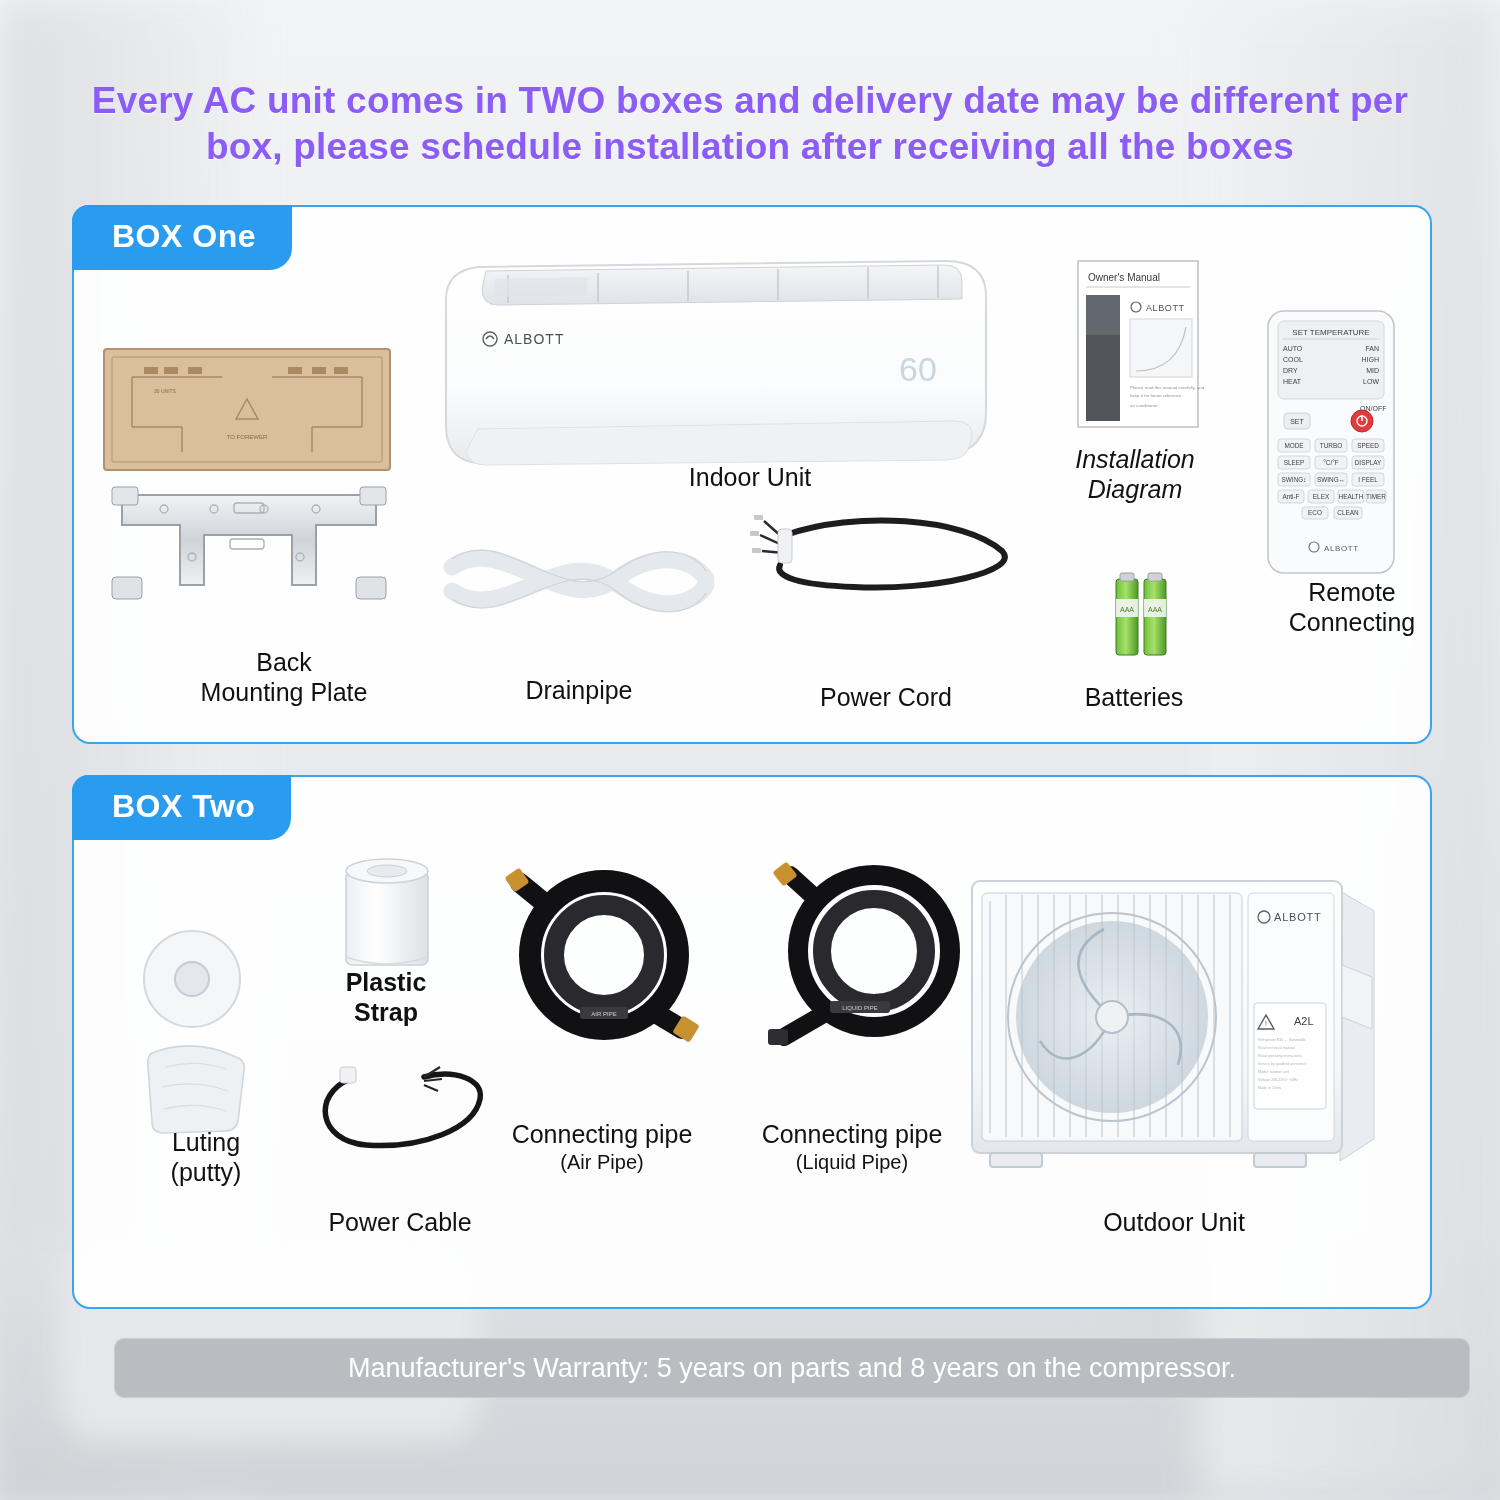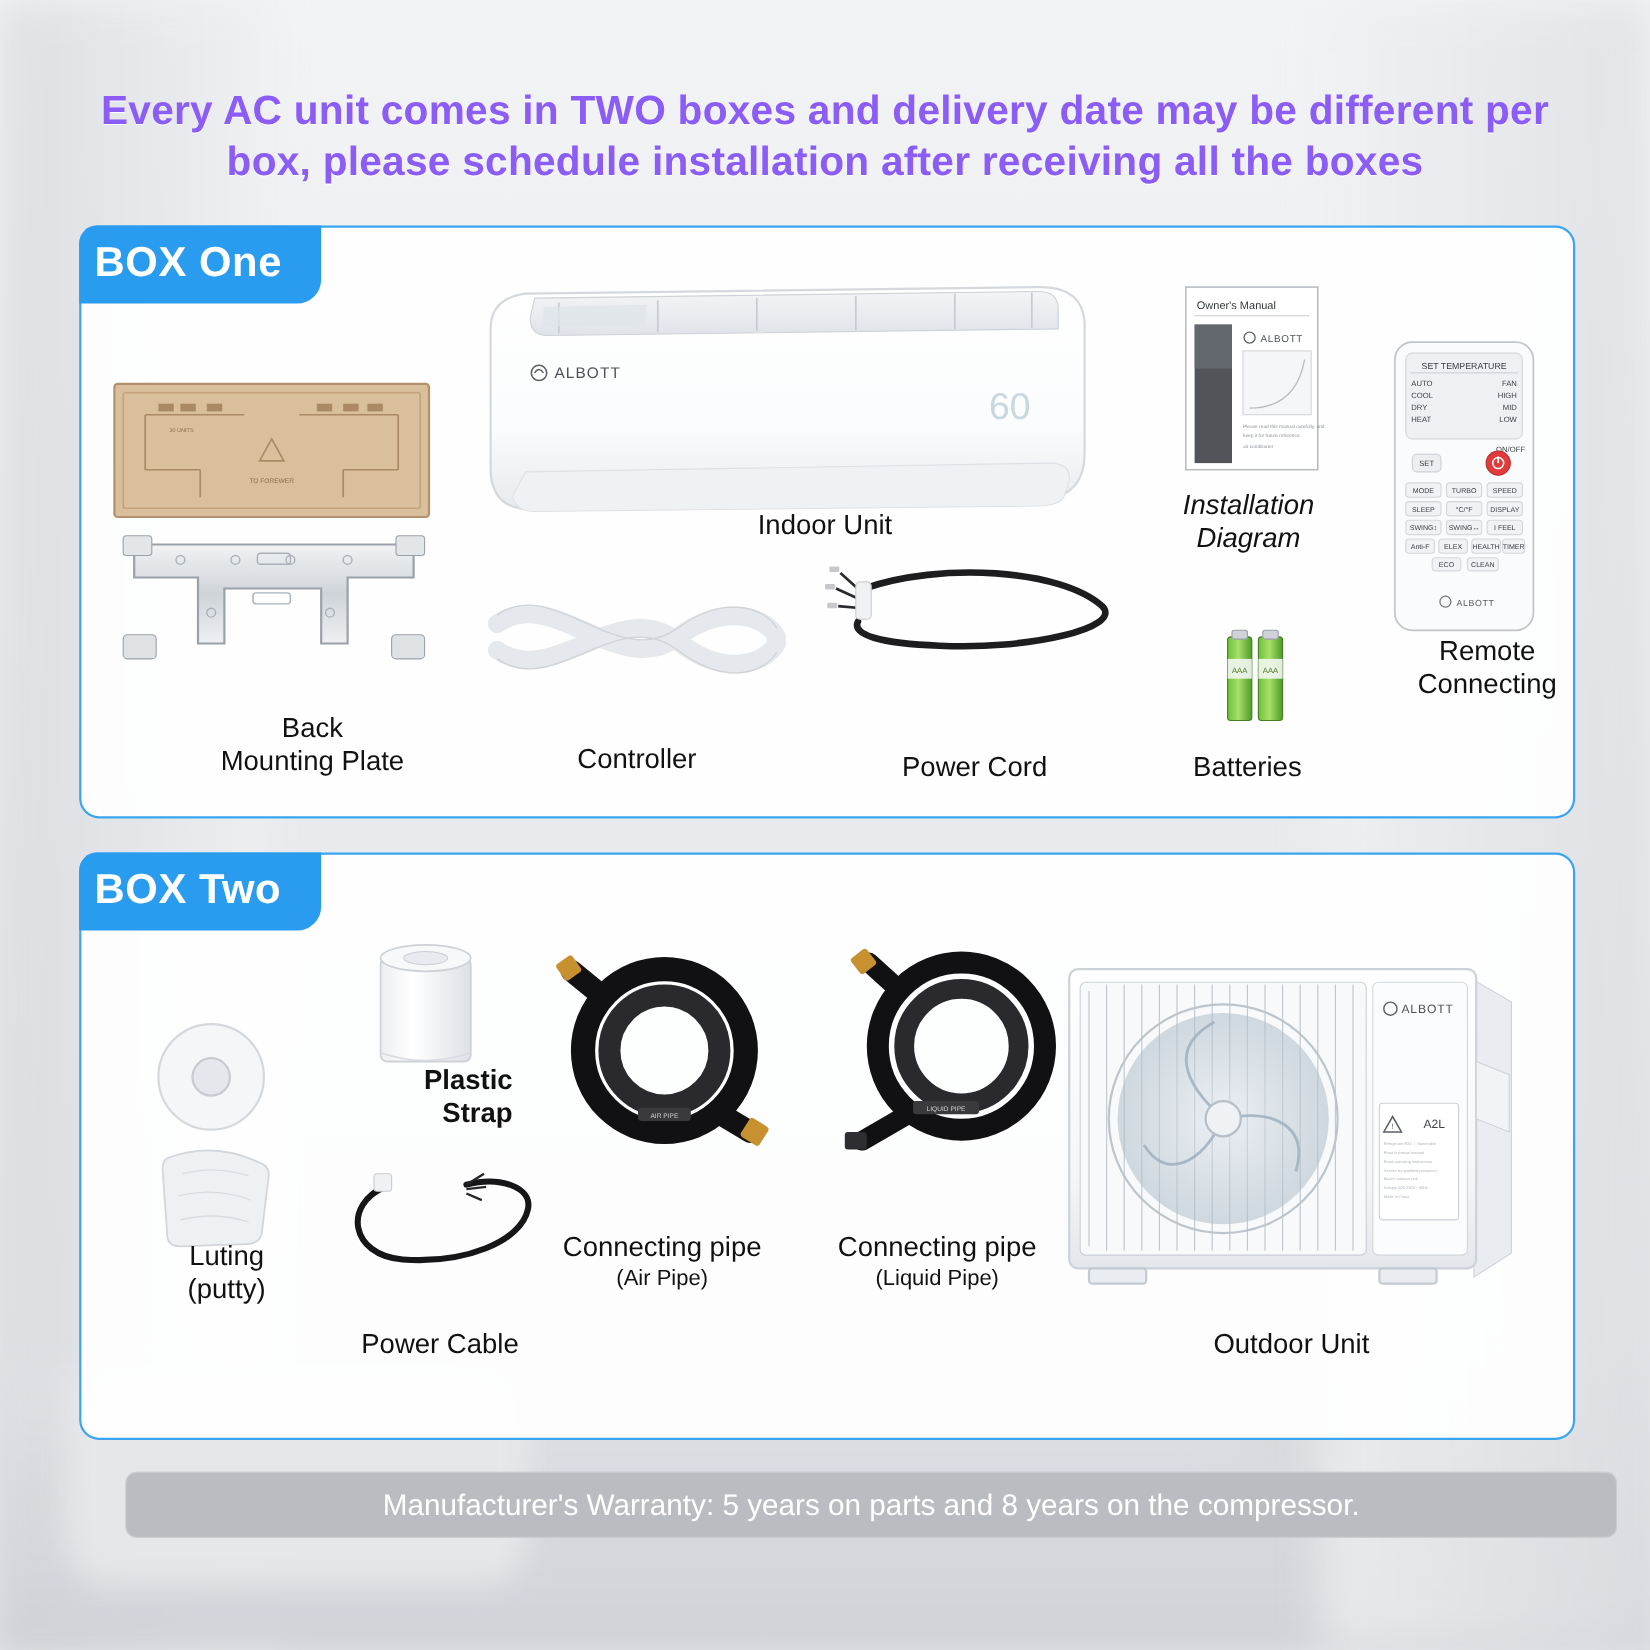--- a/index.html
+++ b/index.html
@@ -52,23 +52,23 @@
     border:2px solid #3aa5ef;
     border-radius:18px;
   }
   #box-one{left:72px;top:205px;width:1356px;height:535px;}
   #box-two{left:72px;top:775px;width:1356px;height:530px;}
 
   .box-tab{
     position:absolute;left:-2px;top:-2px;
     background:#2a9cf0;
     color:#fff;
-    font-size:38px;
+    font-size:32px;
     font-weight:700;
-    padding:13px 36px 15px 14px;
+    padding:13px 36px 15px 40px;
     border-radius:16px 0 22px 0;
     letter-spacing:.5px;
   }
 
   .caption{
     position:absolute;
     text-align:center;
     color:#111;
     font-size:25px;
     line-height:30px;
@@ -330,21 +330,21 @@
     <div class="caption" style="left:1168px;top:370px;width:220px;">
       <span>Remote</span><br>
       <span>Connecting</span>
     </div>
 
     <div class="caption" style="left:60px;top:440px;width:300px;">
       <span>Back</span><br>
       <span>Mounting Plate</span>
     </div>
 
-    <div class="caption" style="left:375px;top:468px;width:260px;">Controller</div>
+    <div class="caption" style="left:375px;top:468px;width:260px;">Drainpipe</div>
     <div class="caption" style="left:692px;top:475px;width:240px;">Power Cord</div>
     <div class="caption" style="left:960px;top:475px;width:200px;">Batteries</div>
   </div>
 
   <div class="panel" id="box-two">
     <div class="box-tab">BOX Two</div>
 
     <svg class="art" style="left:48px;top:140px;" width="150" height="230">
       <circle cx="70" cy="62" r="48" fill="#f4f6f8" stroke="#d4d8dd" stroke-width="2"></circle>
       <circle cx="70" cy="62" r="17" fill="#e4e8ec" stroke="#c8ccd2" stroke-width="2"></circle>
@@ -476,21 +476,21 @@
         <rect x="300" y="288" width="52" height="14" rx="3"></rect>
       </g>
       <path d="M388 100 L418 112 L418 164 L388 152 Z" fill="#f1f4f7" stroke="#ccd2d8"></path>
     </svg>
 
     <div class="caption" style="left:52px;top:350px;width:160px;">
       <span>Luting</span><br>
       <span>(putty)</span>
     </div>
 
-    <div class="caption" style="left:232px;top:190px;width:160px;font-weight:700;text-align:right;">
+    <div class="caption" style="left:232px;top:190px;width:160px;font-weight:700;">
       <span>Plastic</span><br>
       <span>Strap</span>
     </div>
 
     <div class="caption" style="left:196px;top:430px;width:260px;">Power Cable</div>
 
     <div class="caption" style="left:398px;top:342px;width:260px;">
       <span>Connecting pipe</span>
       <span class="sub">(Air Pipe)</span>
     </div>

